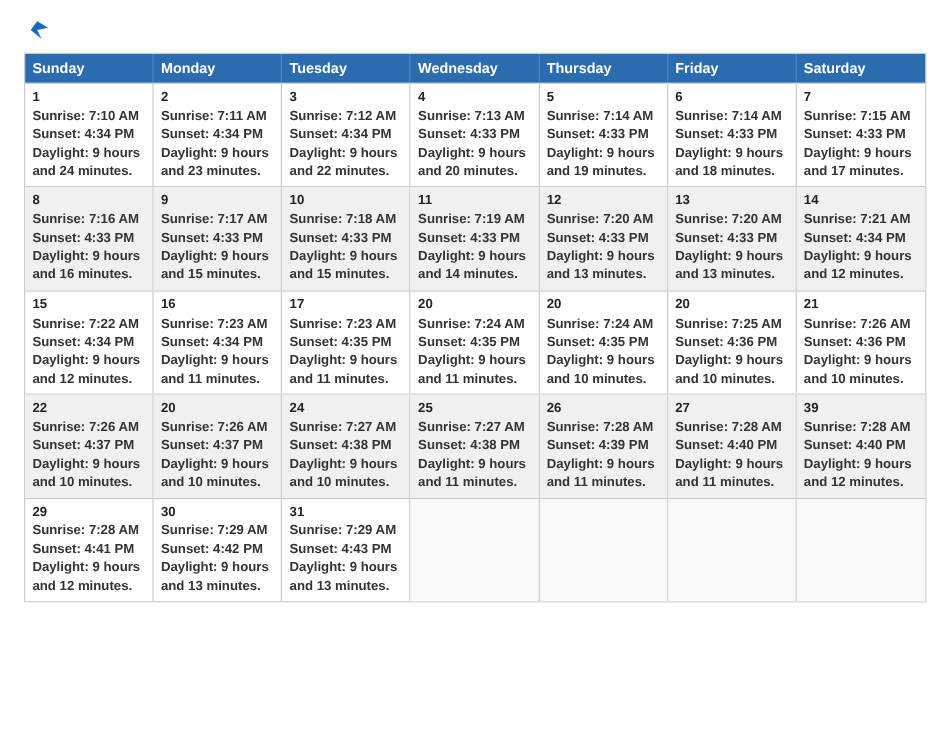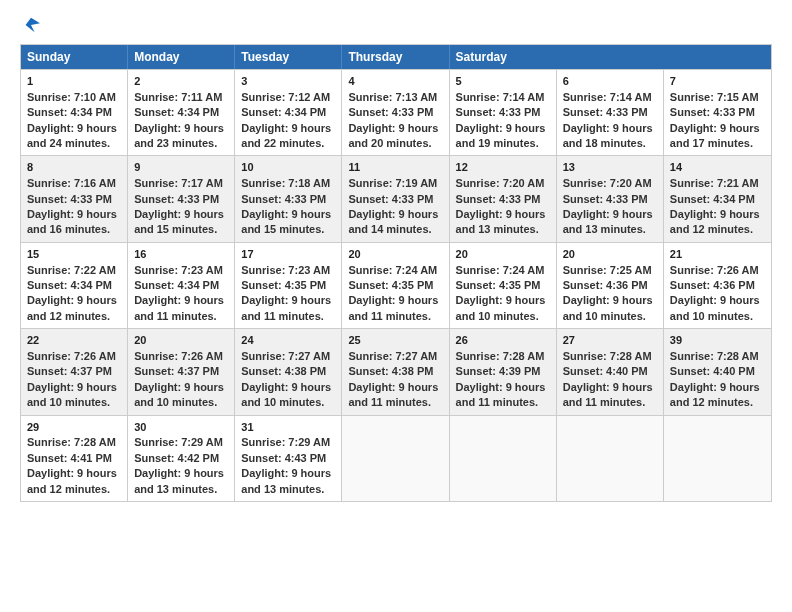--- a/index.html
+++ b/index.html
@@ -139,21 +139,23 @@
       <div class="month-title"></div>
       <div class="subtitle"></div>
     </div>
   </div>
 
   <div class="calendar">
     <div class="cal-header">
       <div class="cal-header-cell">Sunday</div>
       <div class="cal-header-cell">Monday</div>
       <div class="cal-header-cell">Tuesday</div>
+      <div class="cal-header-cell">Wednesday</div>
       <div class="cal-header-cell">Thursday</div>
+      <div class="cal-header-cell">Friday</div>
       <div class="cal-header-cell">Saturday</div>
     </div>
     <div class="cal-body" id="cal-body">
     <div class="cal-row">
           <div class="cal-cell">
         <span class="day-num">1</span>
         <span class="cell-text">Sunrise: 7:10 AM<br>Sunset: 4:34 PM<br>Daylight: 9 hours and 24 minutes.</span>
       </div>
           <div class="cal-cell">
         <span class="day-num">2</span>

